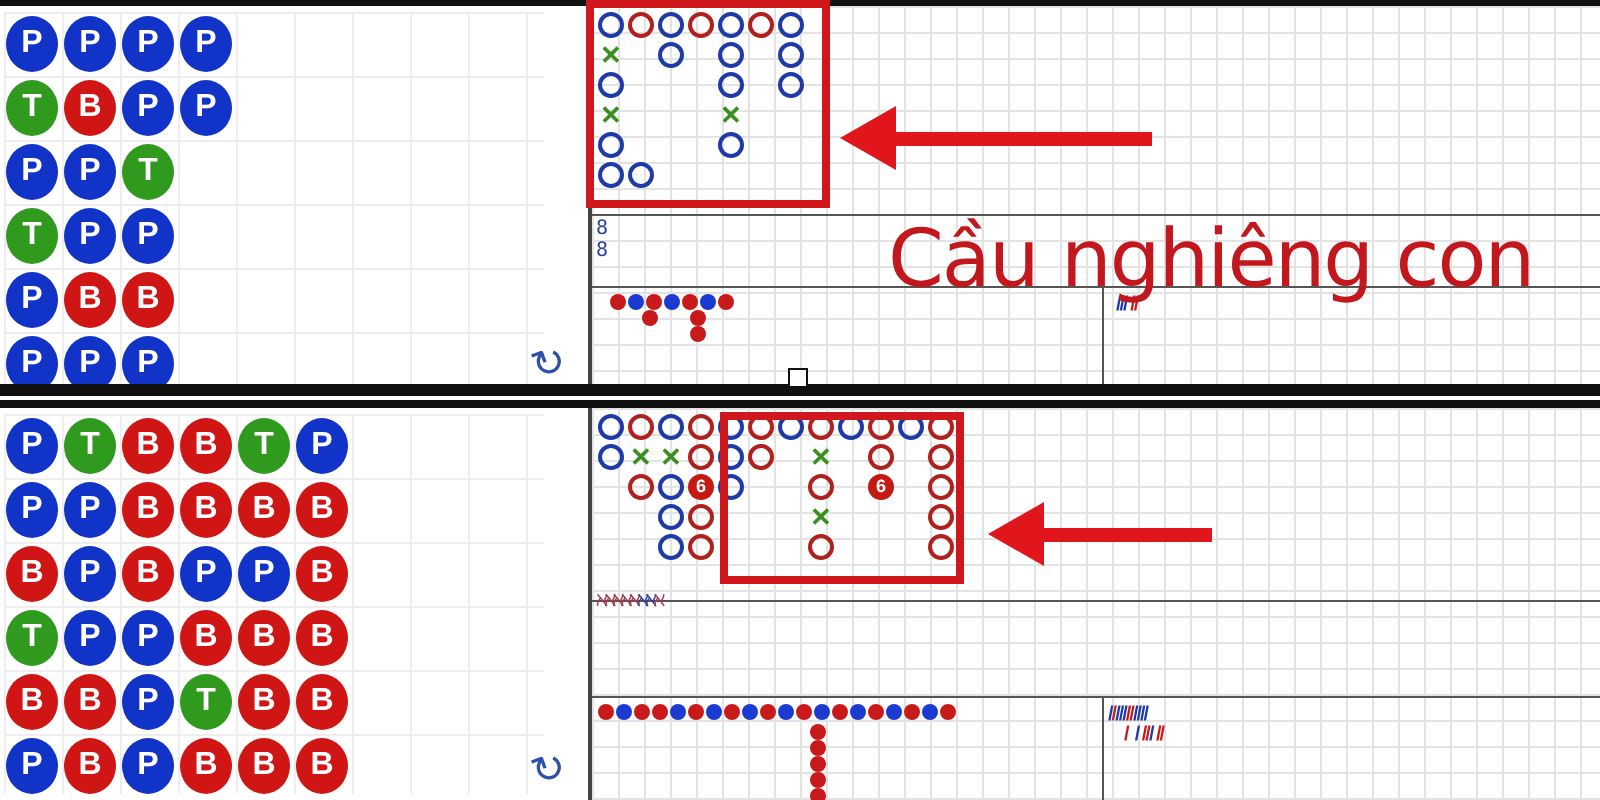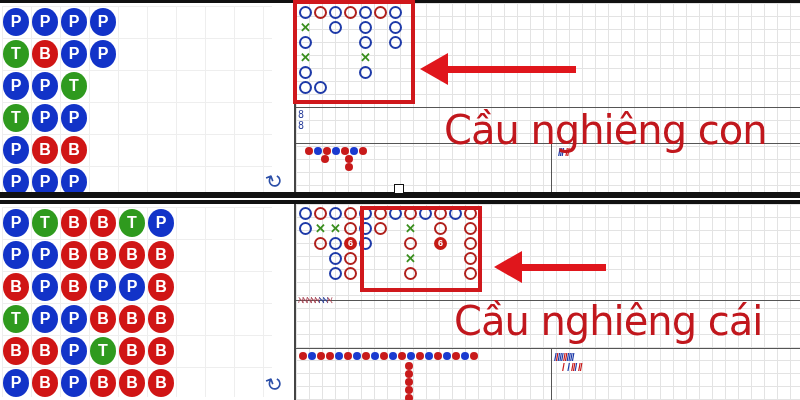--- a/index.html
+++ b/index.html
@@ -307,14 +307,13 @@
         <span class="dot r"></span>
         <span class="dot r"></span>
         <span class="dot r"></span>
       </div>
     <div class="slash" style="left:258px;top:148px;color:#1e3aa8">/<span style="color:#c81a1a">/</span>///<span style="color:#c81a1a">//</span>////</div>
     <div class="slash" style="left:266px;top:158px;color:#c81a1a">/ &nbsp;<span style="color:#1e3aa8">/</span> //<span style="color:#1e3aa8">/</span> //</div>
   </div>
 
   <div class="hl" style="left:360px;top:2px;width:122px;height:86px"></div>
   <div class="arrow" style="left:520px;top:60px;width:86px"></div>
-  <div class="label" style="left:454px;top:94px">Cầu nghiêng cái</div>
 </div>
 
 </body></html>

